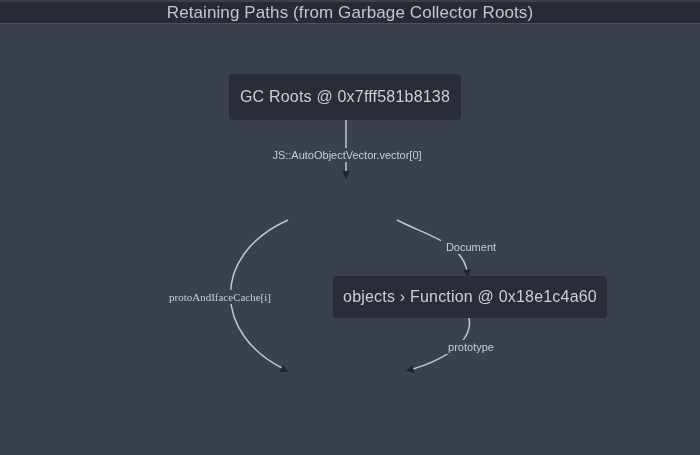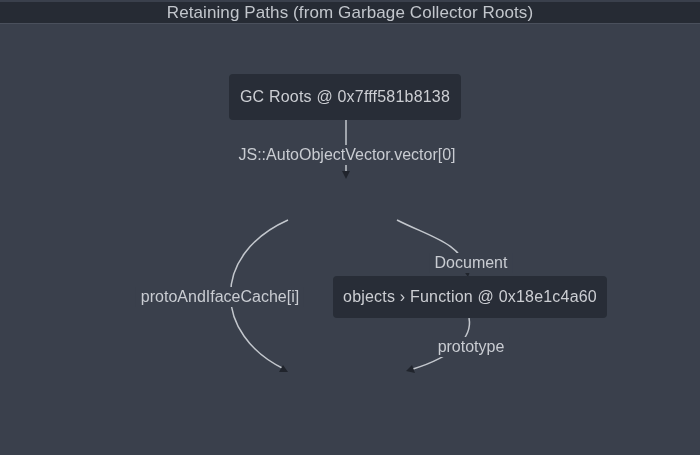--- a/index.html
+++ b/index.html
@@ -46,28 +46,28 @@
     fill: var(--arrowhead, #20242c);
     stroke: none;
   }
 
   
   .edge-label {
     position: absolute;
     transform: translate(-50%, -50%);
     background: var(--canvas-bg, #3a404c);
     color: var(--edge-label-text, #c9ccd2);
-    font-size: 16px;
+    font-size: 11px;
     padding: 1px 5px;
     white-space: nowrap;
     z-index: 10;
   }
   .el-1 { left: 347px; top: 155px; }
-  .el-2 { left: 471px; top: 247px; margin-top: 16px; }
-  .el-3 { left: 220px; top: 297px; }
+  .el-2 { left: 471px; top: 247px; }
+  .el-3 { left: 220px; top: 297px; font-family: Liberation Serif, serif; }
   .el-4 { left: 471px; top: 347px; }
 
   
   .node {
     position: absolute;
     background: var(--node-bg, #282d37);
     color: var(--node-text, #ccced3);
     border-radius: 4px;
     display: flex; align-items: center; justify-content: center;
     font-size: 16px;

